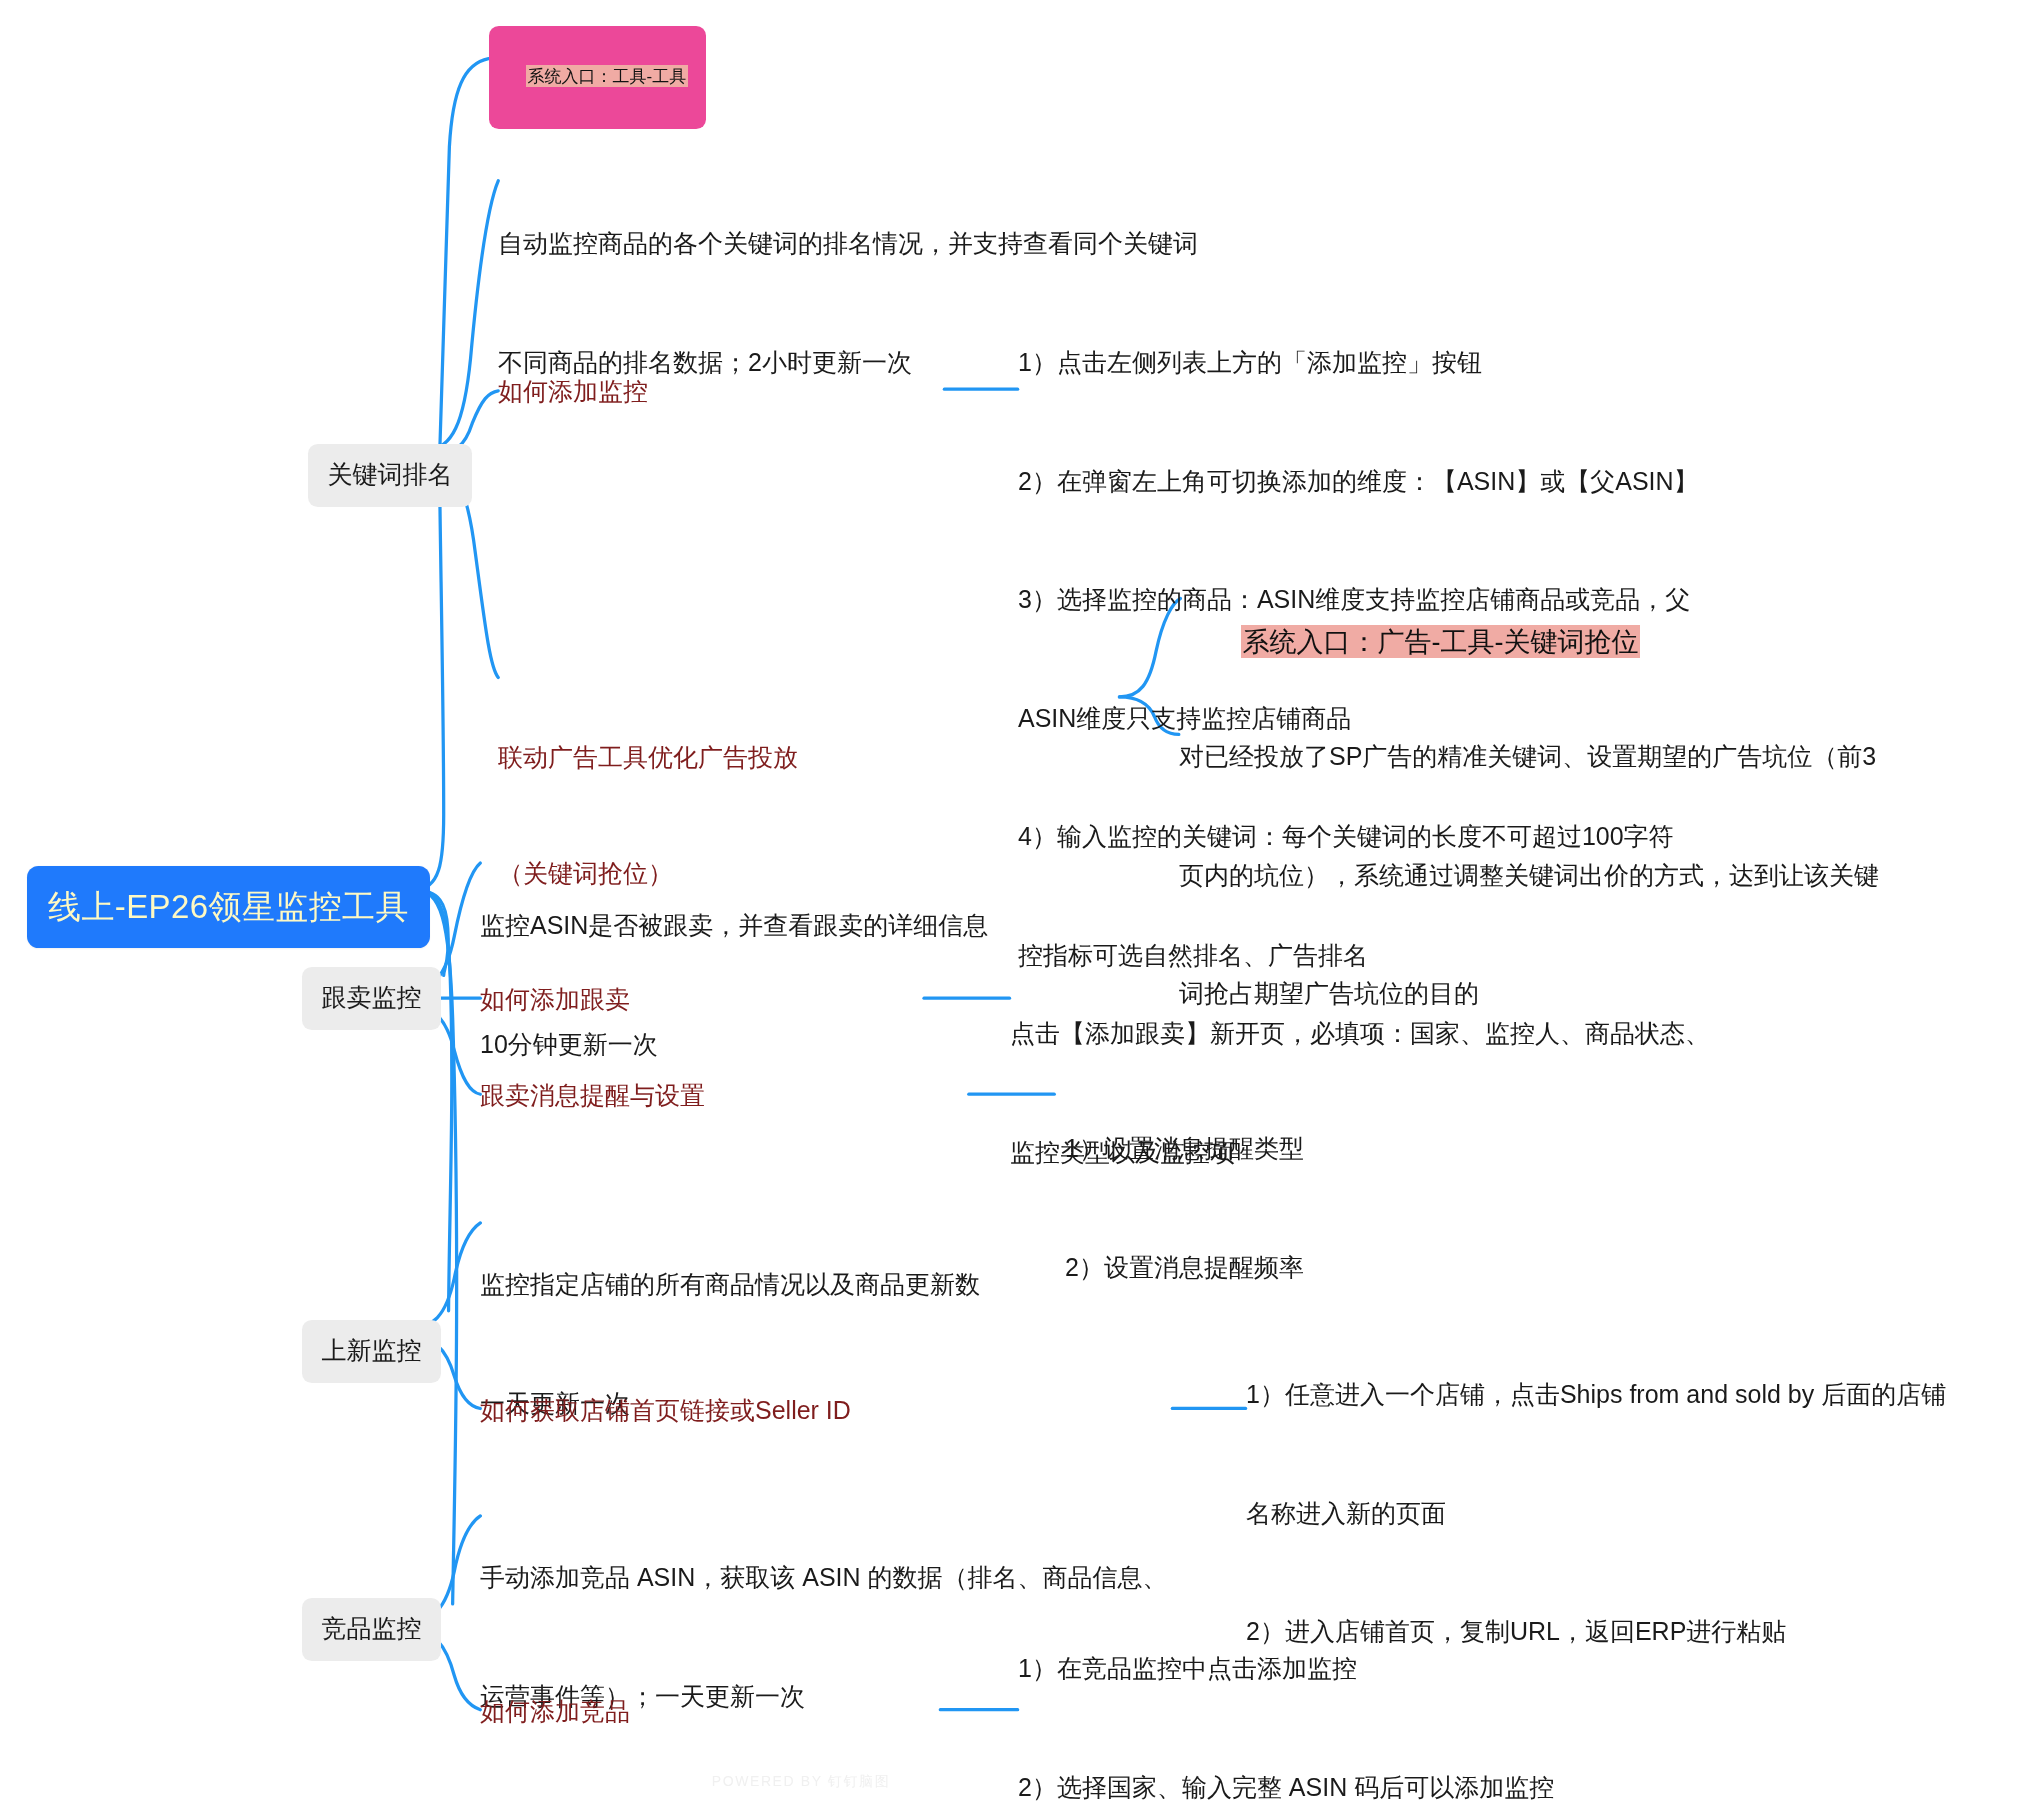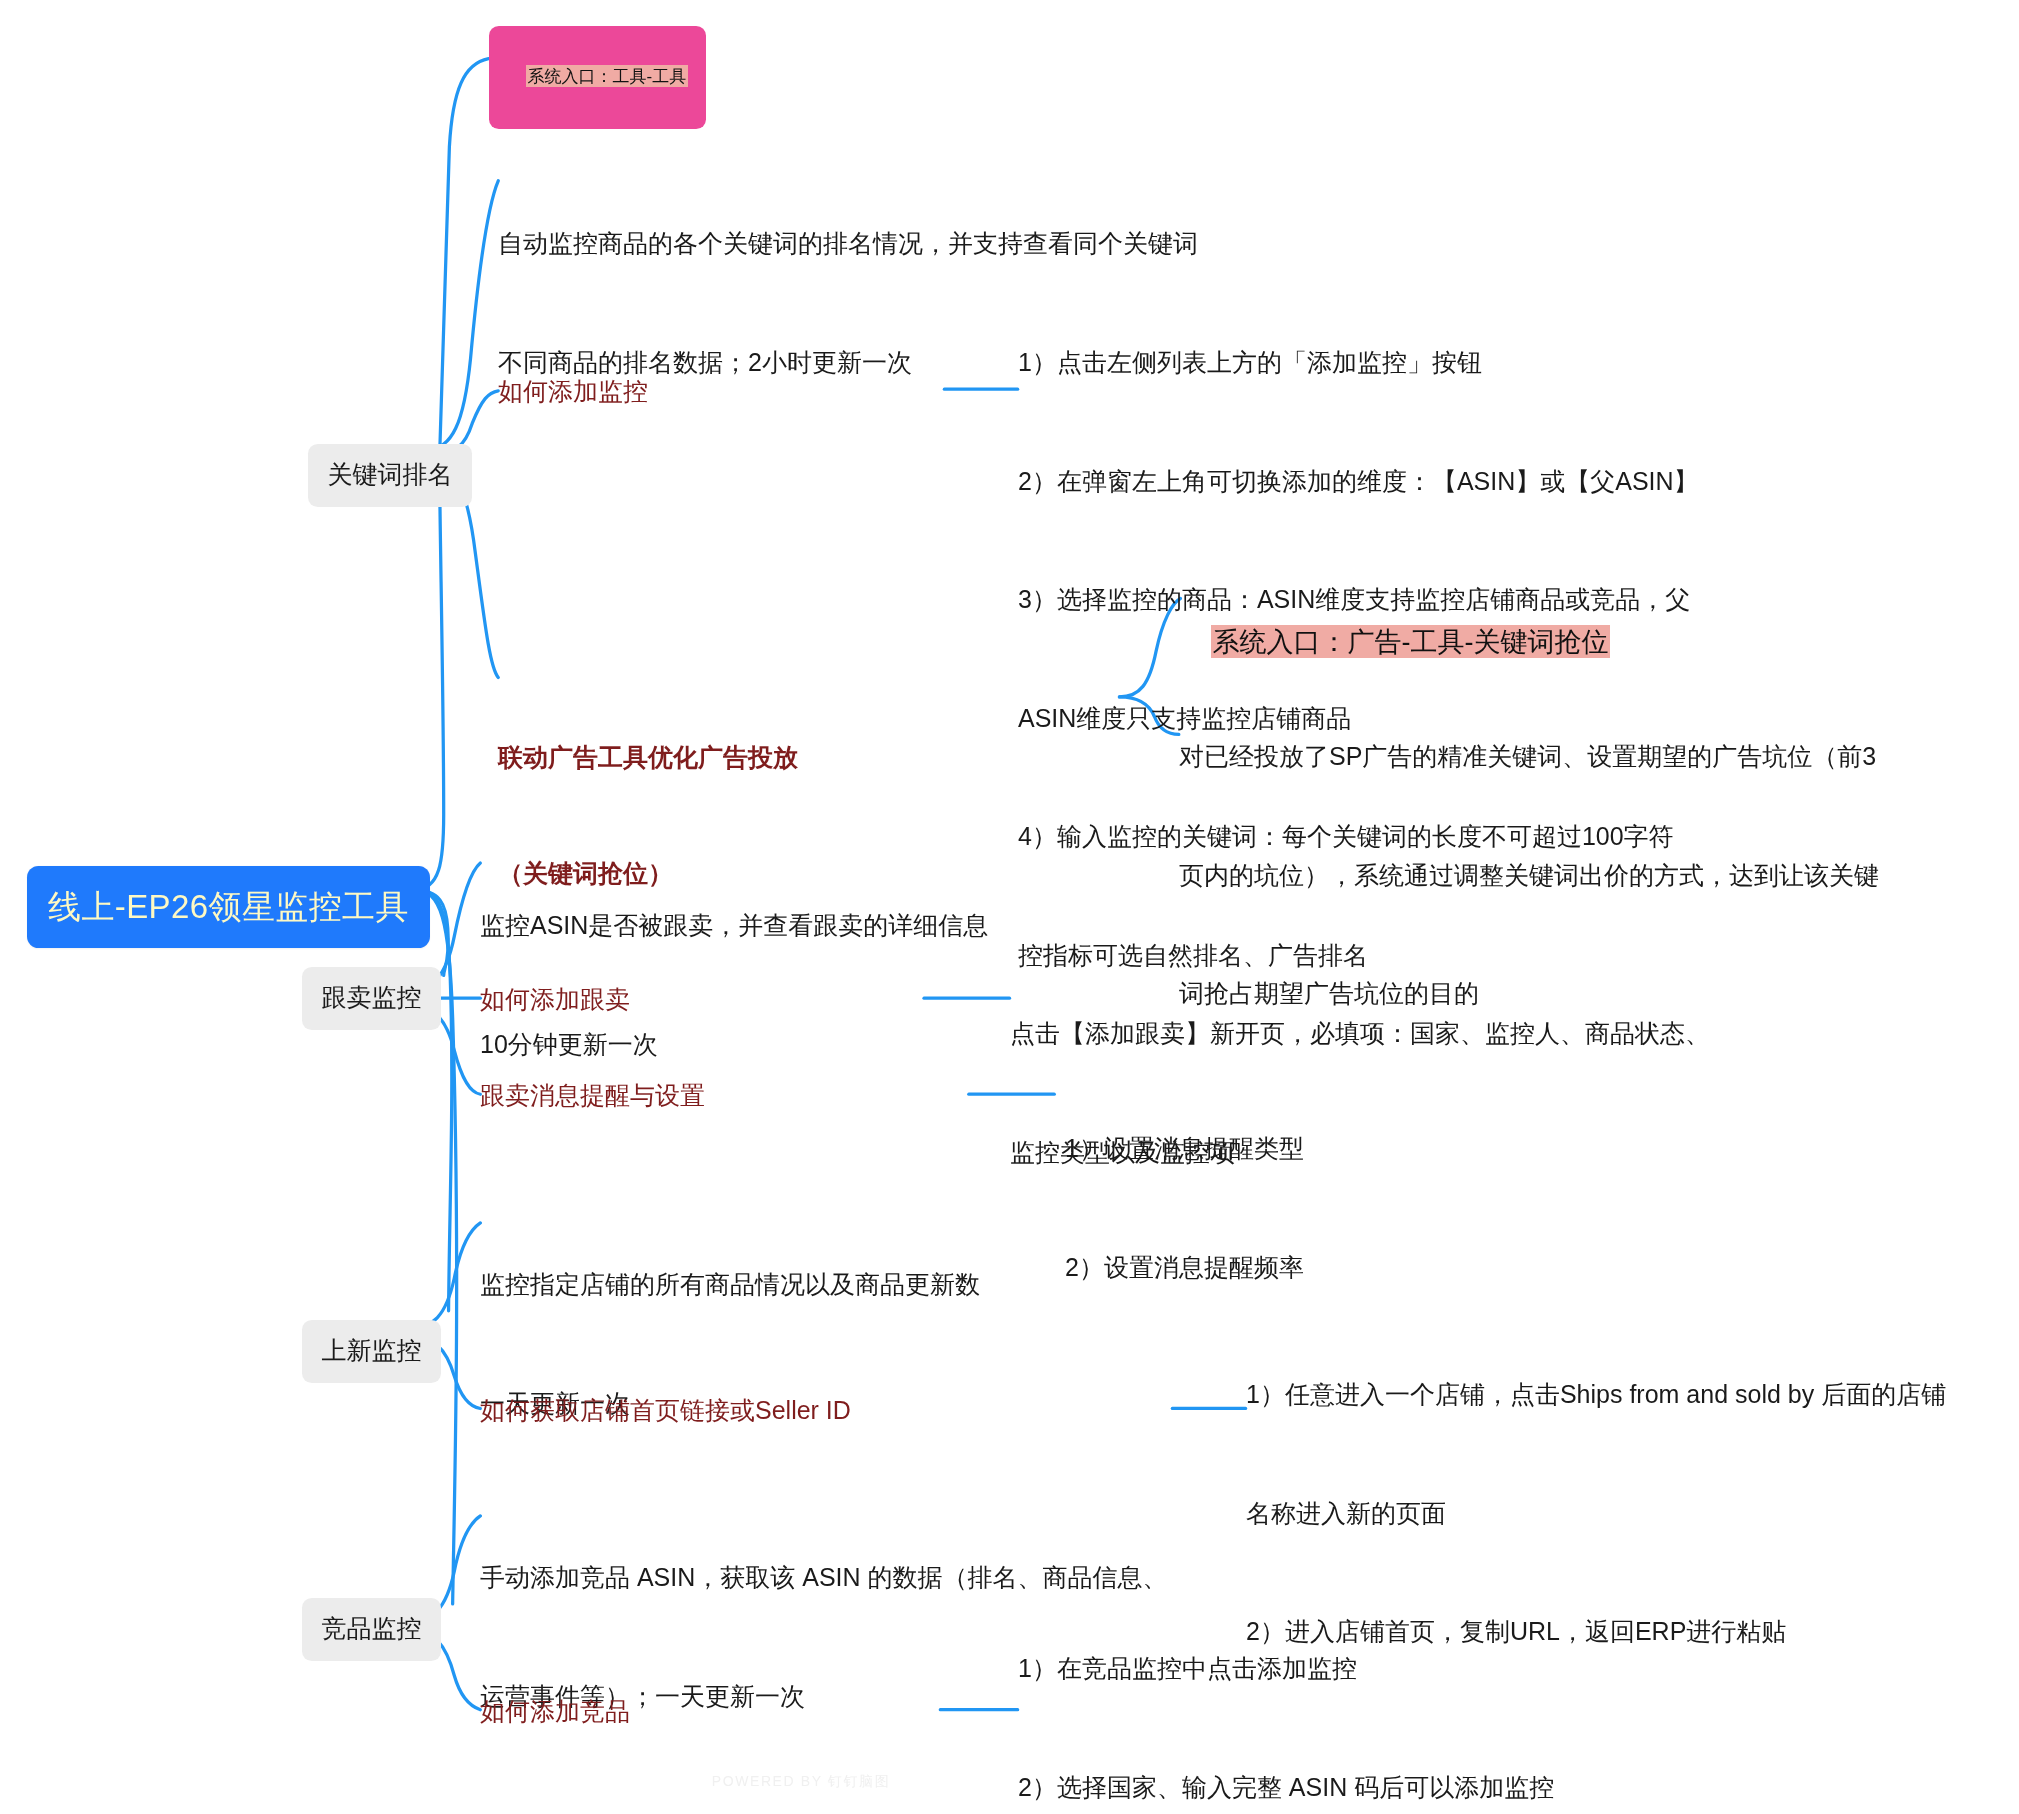--- a/index.html
+++ b/index.html
@@ -157,26 +157,26 @@
 
   <div class="node list-node" style="left:1018px; top:264px; width:977px;">
     <span class="li">1）点击左侧列表上方的「添加监控」按钮</span>
     <span class="li">2）在弹窗左上角可切换添加的维度：【ASIN】或【父ASIN】</span>
     <span class="li">3）选择监控的商品：ASIN维度支持监控店铺商品或竞品，父</span>
     <span class="li">ASIN维度只支持监控店铺商品</span>
     <span class="li">4）输入监控的关键词：每个关键词的长度不可超过100字符</span>
     <span class="li">控指标可选自然排名、广告排名</span>
   </div>
 
-  <div class="node leaf-node" style="left:498px; top:660px; width:342px;font-weight:bold;">
+  <div class="node leaf-node" style="left:498px; top:660px; width:342px;">
     <span class="ln" style="display:block;">联动广告工具优化广告投放</span>
     <span class="ln" style="display:block;">（关键词抢位）</span>
   </div>
 
-  <div class="node entry-plain" style="left:1181px; top:580px;">
+  <div class="node entry-plain" style="left:1211px; top:580px;">
     <span class="hl">系统入口：广告-工具-关键词抢位</span>
   </div>
 
   <div class="node text-node" style="left:1179px; top:658px; width:822px;">
     <span class="ln">对已经投放了SP广告的精准关键词、设置期望的广告坑位（前3</span>
     <span class="ln">页内的坑位），系统通过调整关键词出价的方式，达到让该关键</span>
     <span class="ln">词抢占期望广告坑位的目的</span>
   </div>
 
   <div class="node branch-node" style="left:302px; top:967px;">跟卖监控</div>

